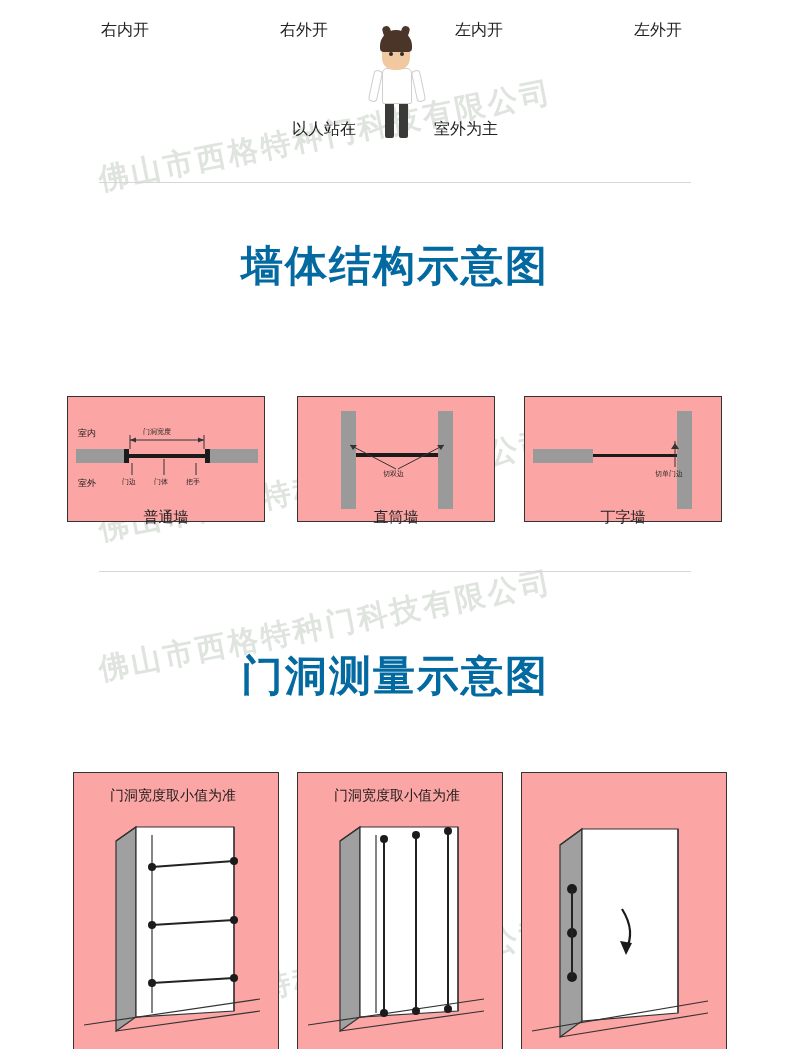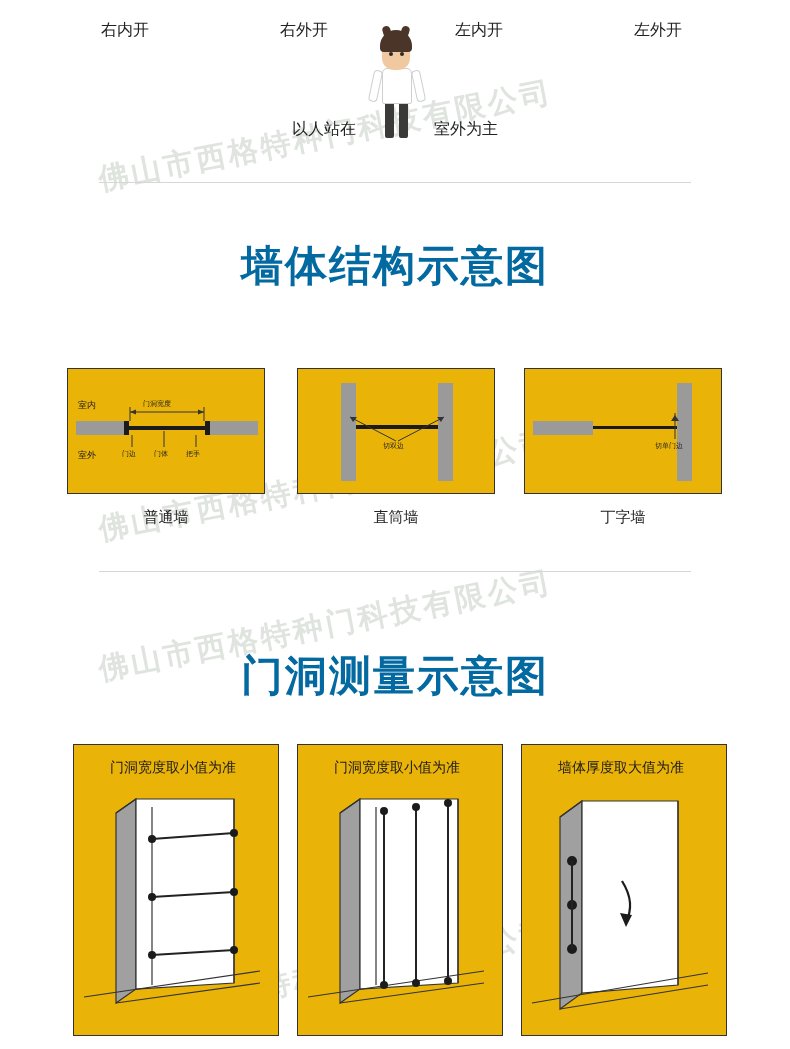--- a/index.html
+++ b/index.html
@@ -162,22 +162,23 @@
     color: #0369a1;
     font-family: "Liberation Sans", sans-serif;
   }
   .heading1 { top: 238px; }
   .heading2 { top: 648px; }
 
   
   .panel {
     position: absolute;
     border: 1px solid #333333;
-    background: #eab308;
+    background: #fca5a5;
     box-sizing: border-box;
+    margin-top: 28px;
   }
   .wall-panel { top: 368px; width: 198px; height: 126px; }
   .wp1 { left: 67px; }
   .wp2 { left: 297px; }
   .wp3 { left: 524px; }
 
   .wall-caption {
     position: absolute;
     top: 508px;
     width: 198px;
@@ -364,21 +365,20 @@
     <line x1="118" y1="62" x2="118" y2="238" stroke="#222" stroke-width="2"></line>
     <circle cx="118" cy="62" r="4" fill="#1b1b1b"></circle>
       <circle cx="118" cy="238" r="4" fill="#1b1b1b"></circle>
     <line x1="150" y1="58" x2="150" y2="236" stroke="#222" stroke-width="2"></line>
     <circle cx="150" cy="58" r="4" fill="#1b1b1b"></circle>
       <circle cx="150" cy="236" r="4" fill="#1b1b1b"></circle>
   </svg>
 </div>
 
 <div class="panel meas-panel mp3">
-  <div class="meas-title">墙体厚度取大值为准</div>
   <svg class="svg-abs" width="198" height="292" viewBox="0 0 198 292">
     <polygon points="38,72 60,56 60,248 38,264" fill="#a0a0a0" stroke="#333" stroke-width="1.2"></polygon>
     <polygon points="60,56 156,56 156,240 60,248" fill="#ffffff" stroke="#333" stroke-width="1.2"></polygon>
     <line x1="156" y1="56" x2="156" y2="240" stroke="#333" stroke-width="1.2"></line>
     <line x1="38" y1="72" x2="60" y2="56" stroke="#333" stroke-width="1.2"></line>
     <line x1="10" y1="258" x2="186" y2="228" stroke="#333" stroke-width="1.2"></line>
     <line x1="38" y1="264" x2="186" y2="240" stroke="#333" stroke-width="1.2"></line>
 
     <circle cx="50" cy="116" r="5" fill="#1b1b1b"></circle>
     <circle cx="50" cy="160" r="5" fill="#1b1b1b"></circle>

